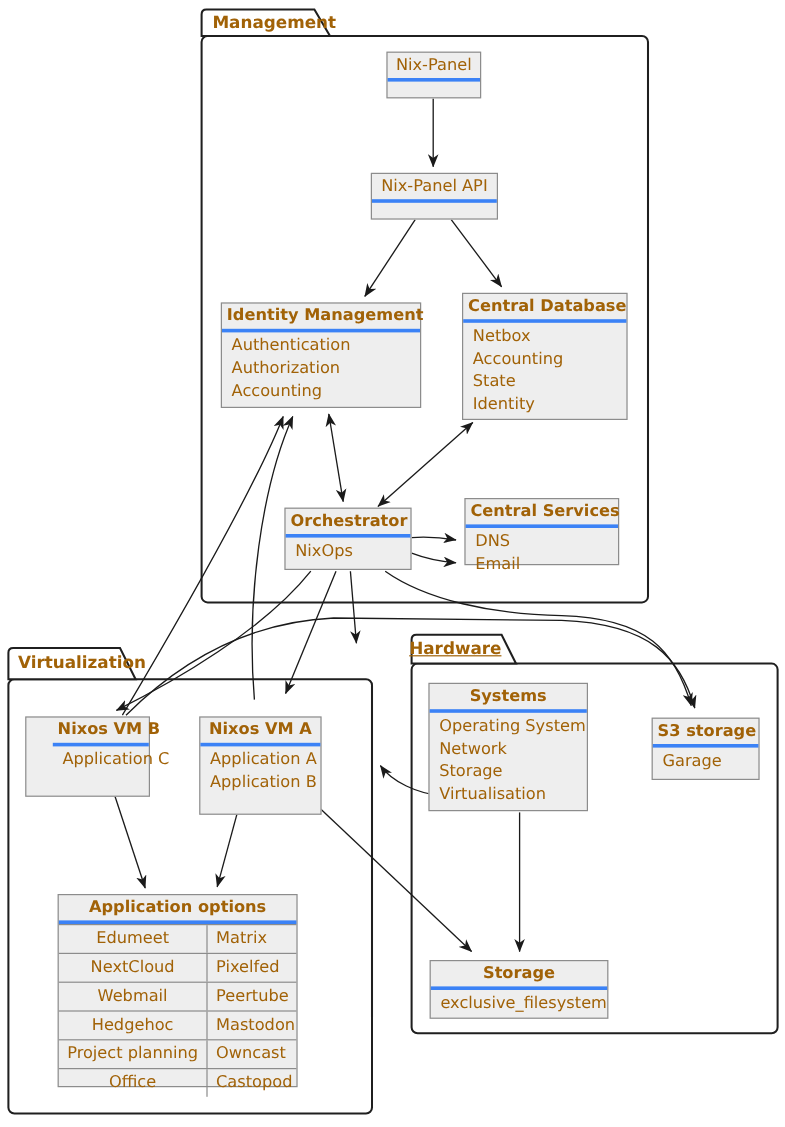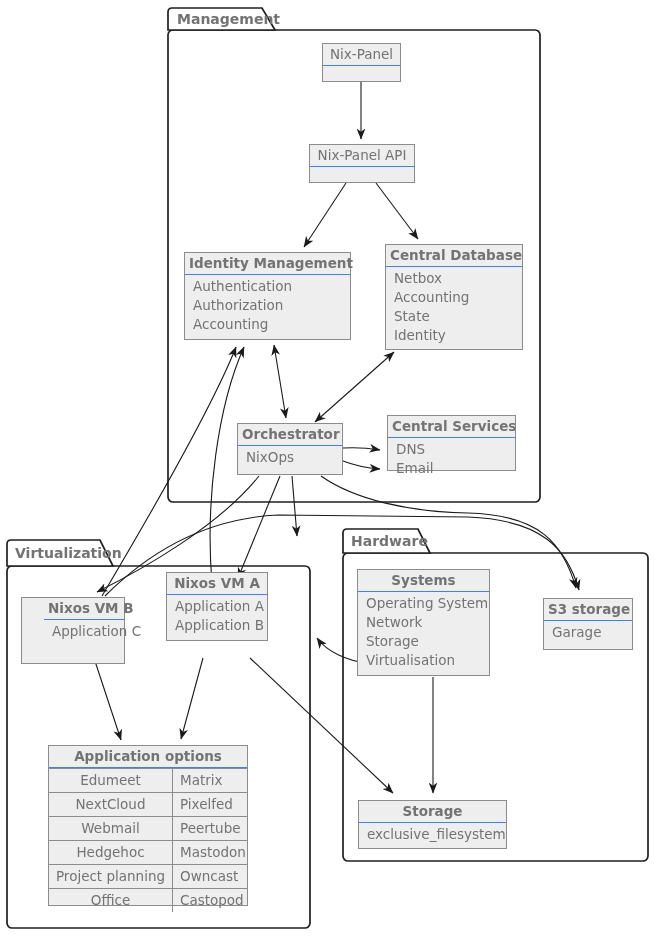--- a/index.html
+++ b/index.html
@@ -1,30 +1,30 @@
 <!DOCTYPE html>
 <html><head>
 <meta charset="utf-8">
 <style>
   html,body{margin:0;padding:0;background:#ffffff;}
   .canvas{
     position:relative;width:654px;height:939px;background:#ffffff;
-    font-family:"DejaVu Sans","Liberation Sans",sans-serif;color:#737373;
+    font-family:"DejaVu Sans","Liberation Sans",sans-serif;color:#a16207;
     overflow:hidden;
   }
   svg.layer{position:absolute;left:0;top:0;z-index:1;}
   .pkg-label{
     position:absolute;z-index:2;font-size:14px;font-weight:bold;line-height:20px;
   }
   .node{
     position:absolute;z-index:3;background:#eeeeee;border:1px solid #8c8c8c;
     box-sizing:border-box;font-size:13.5px;
   }
   .node-title{
-    font-weight:bold;text-align:center;border-bottom:1px solid #3b82f6;
+    font-weight:bold;text-align:center;border-bottom:3px solid #3b82f6;
     line-height:21px;height:21px;padding:0 4px;white-space:nowrap;
   }
   .title-plain{font-weight:normal;}
   .node-body{padding:2px 0 0 0;}
   .node-row{line-height:19px;padding:0 8px;white-space:nowrap;}
   
   .map-row{display:grid;grid-template-columns:124px 1fr;height:23px;border-top:1px solid #8c8c8c;}
   .map-row:first-of-type{border-top:none;}
   .map-key{text-align:center;line-height:22px;border-right:1px solid #8c8c8c;white-space:nowrap;}
   .map-val{line-height:22px;padding-left:7px;white-space:nowrap;}
@@ -76,21 +76,21 @@
     <path class="edge" d="M 105 596 C 158 543 215 518 278 515 L 468 517 C 543 520 567 549 579 590" marker-end="url(#ah)"></path>
     <path class="edge" d="M 91 649 L 121 740" marker-end="url(#ah)"></path>
     <path class="edge" d="M 203 658 L 181 739" marker-end="url(#ah)"></path>
     <path class="edge" d="M 250 658 L 393 793" marker-end="url(#ah)"></path>
     <path class="edge" d="M 433 677 L 433 793" marker-end="url(#ah)"></path>
     <path class="edge" d="M 367 663 C 348 661 327 652 317 638" marker-end="url(#ah)"></path>
   </svg>
 
   <div class="pkg-label" style="left:177px;top:9px;">Management</div>
   <div class="pkg-label" style="left:15px;top:543px;">Virtualization</div>
-  <div class="pkg-label" style="left:351px;top:531px;">Hardware</div>
+  <div class="pkg-label" style="left:341px;top:531px;text-decoration:underline;">Hardware</div>
 
   <div class="node" style="left:322px;top:43px;width:79px;height:39px;">
     <div class="node-title title-plain">Nix-Panel</div>
   </div>
 
   <div class="node" style="left:309px;top:144px;width:106px;height:39px;">
     <div class="node-title title-plain">Nix-Panel API</div>
   </div>
 
   <div class="node" style="left:184px;top:252px;width:167px;height:88px;">
@@ -127,21 +127,21 @@
     </div>
   </div>
 
   <div class="node" style="left:21px;top:597px;width:104px;height:67px;padding-left:22px;">
     <div class="node-title">Nixos VM B</div>
     <div class="node-body">
       <div class="node-row">Application C</div>
     </div>
   </div>
 
-  <div class="node" style="left:166px;top:572px;width:102px;height:69px;">
+  <div class="node" style="left:166px;top:597px;width:102px;height:82px;">
     <div class="node-title">Nixos VM A</div>
     <div class="node-body">
       <div class="node-row">Application A</div>
       <div class="node-row">Application B</div>
     </div>
   </div>
 
   <div class="node" style="left:357px;top:569px;width:133px;height:107px;">
     <div class="node-title">Systems</div>
     <div class="node-body">

